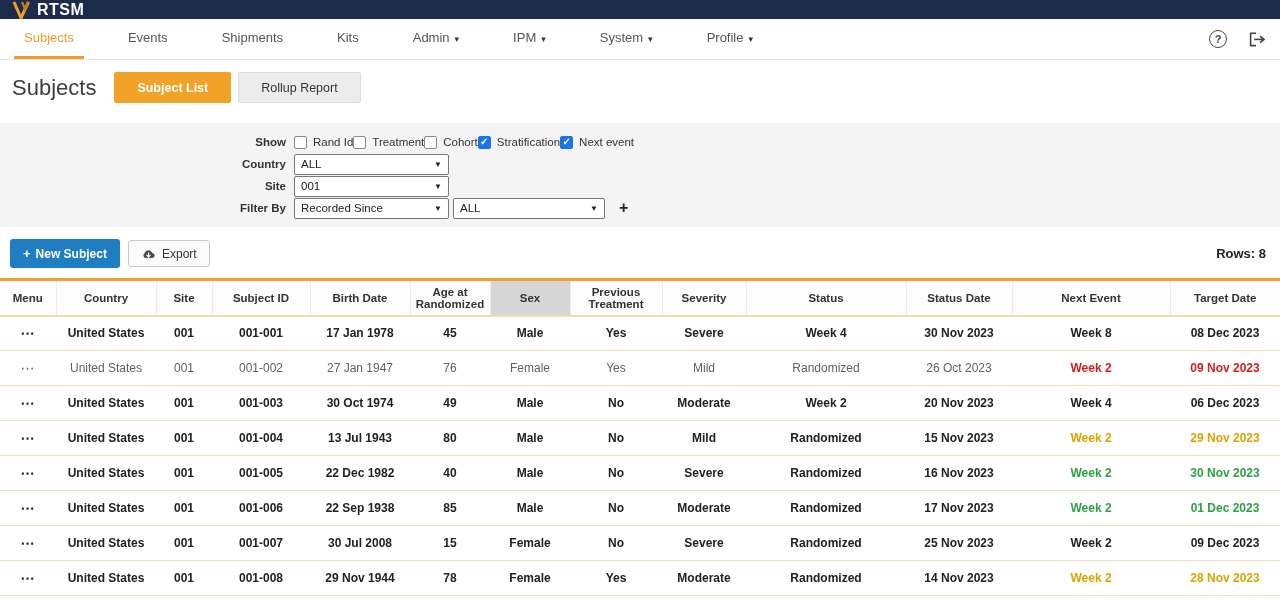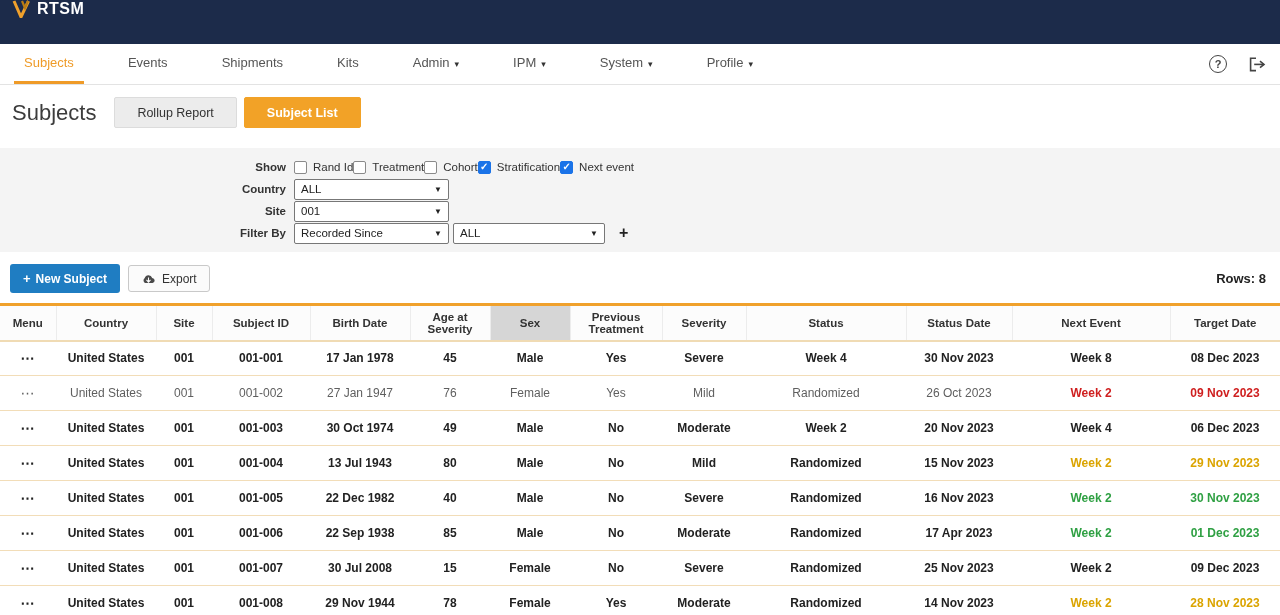--- a/index.html
+++ b/index.html
@@ -1,20 +1,20 @@
 <!DOCTYPE html>
 <html><head>
 <meta charset="utf-8">
 <style>
   * { box-sizing: border-box; margin: 0; padding: 0; }
   html,body { width: 1280px; height: 615px; overflow: hidden; }
   body { font-family: "Liberation Sans", sans-serif; background: #fff; color: #222; }
 
   
-  .topbar { height: 44px; background: #1c2b4a; display: flex; align-items: flex-start; justify-content: space-between; padding: 0 12px; }
+  .topbar { height: 19px; background: #1c2b4a; display: flex; align-items: flex-end; justify-content: space-between; padding: 0 12px; }
   .brand { display: flex; align-items: center; gap: 3px; }
   .brand-name { color: #fff; font-weight: 700; font-size: 16px; letter-spacing: .5px; }
   .topbar-right { display: flex; align-items: center; gap: 9px; }
   .env { color: #fff; font-size: 12.5px; font-weight: 700; }
   .avatar { width: 26px; height: 26px; border-radius: 50%; background: #f4f6f8; display: flex; align-items: center; justify-content: center; cursor: pointer; }
   .redacted { width: 120px; height: 15px; border-radius: 8px;
               background: linear-gradient(90deg, #ffffff 0%, #eef0f3 55%, rgba(255,255,255,.15) 100%); }
 
   
   .navbar { height: 41px; background: #fff; border-bottom: 1px solid #e3e3e3; display: flex; align-items: stretch; justify-content: space-between; padding: 0 14px; }
@@ -125,22 +125,22 @@
         <path d="M11 4.2 L15 7.4 L11 10.6"></path>
         <line x1="5.2" y1="7.4" x2="14.6" y2="7.4"></line>
       </svg>
     </span>
   </div>
 </div>
 
 <div class="page-head">
   <div class="page-title">Subjects</div>
   <div class="page-tabs">
+      <button class="page-tab active">Subject List</button>
       <button class="page-tab">Rollup Report</button>
-      <button class="page-tab active">Subject List</button>
     </div>
 </div>
 
 <div class="filter-panel">
   <div class="filter-row">
     <span class="filter-label">Show</span>
     <div class="checkbox-group">
         <label class="checkbox">
     <span class="box">
             <span class="tick"></span>
@@ -234,21 +234,21 @@
       <col style="width:158px">
     <col style="width:110px">
   </colgroup>
   <thead>
     <tr>
         <th class="grid-th">Menu</th>
         <th class="grid-th">Country</th>
         <th class="grid-th">Site</th>
         <th class="grid-th">Subject ID</th>
         <th class="grid-th">Birth Date</th>
-        <th class="grid-th">Age at Severity</th>
+        <th class="grid-th">Age at Randomized</th>
         <th class="grid-th sorted">Sex</th>
         <th class="grid-th">Previous Treatment</th>
         <th class="grid-th">Severity</th>
         <th class="grid-th">Status</th>
         <th class="grid-th">Status Date</th>
         <th class="grid-th">Next Event</th>
         <th class="grid-th">Target Date</th>
       </tr>
   </thead>
   <tbody>
@@ -331,21 +331,21 @@
     <td class="menu-cell">⋯</td>
     <td class="cell">United States</td>
     <td class="cell">001</td>
     <td class="cell">001-006</td>
     <td class="cell">22 Sep 1938</td>
     <td class="cell">85</td>
     <td class="cell">Male</td>
     <td class="cell">No</td>
     <td class="cell">Moderate</td>
     <td class="cell">Randomized</td>
-    <td class="cell">17 Apr 2023</td>
+    <td class="cell">17 Nov 2023</td>
     <td class="cell ev-green">Week 2</td>
     <td class="cell ev-green">01 Dec 2023</td>
   </tr>
       <tr class="grid-row">
     <td class="menu-cell">⋯</td>
     <td class="cell">United States</td>
     <td class="cell">001</td>
     <td class="cell">001-007</td>
     <td class="cell">30 Jul 2008</td>
     <td class="cell">15</td>

